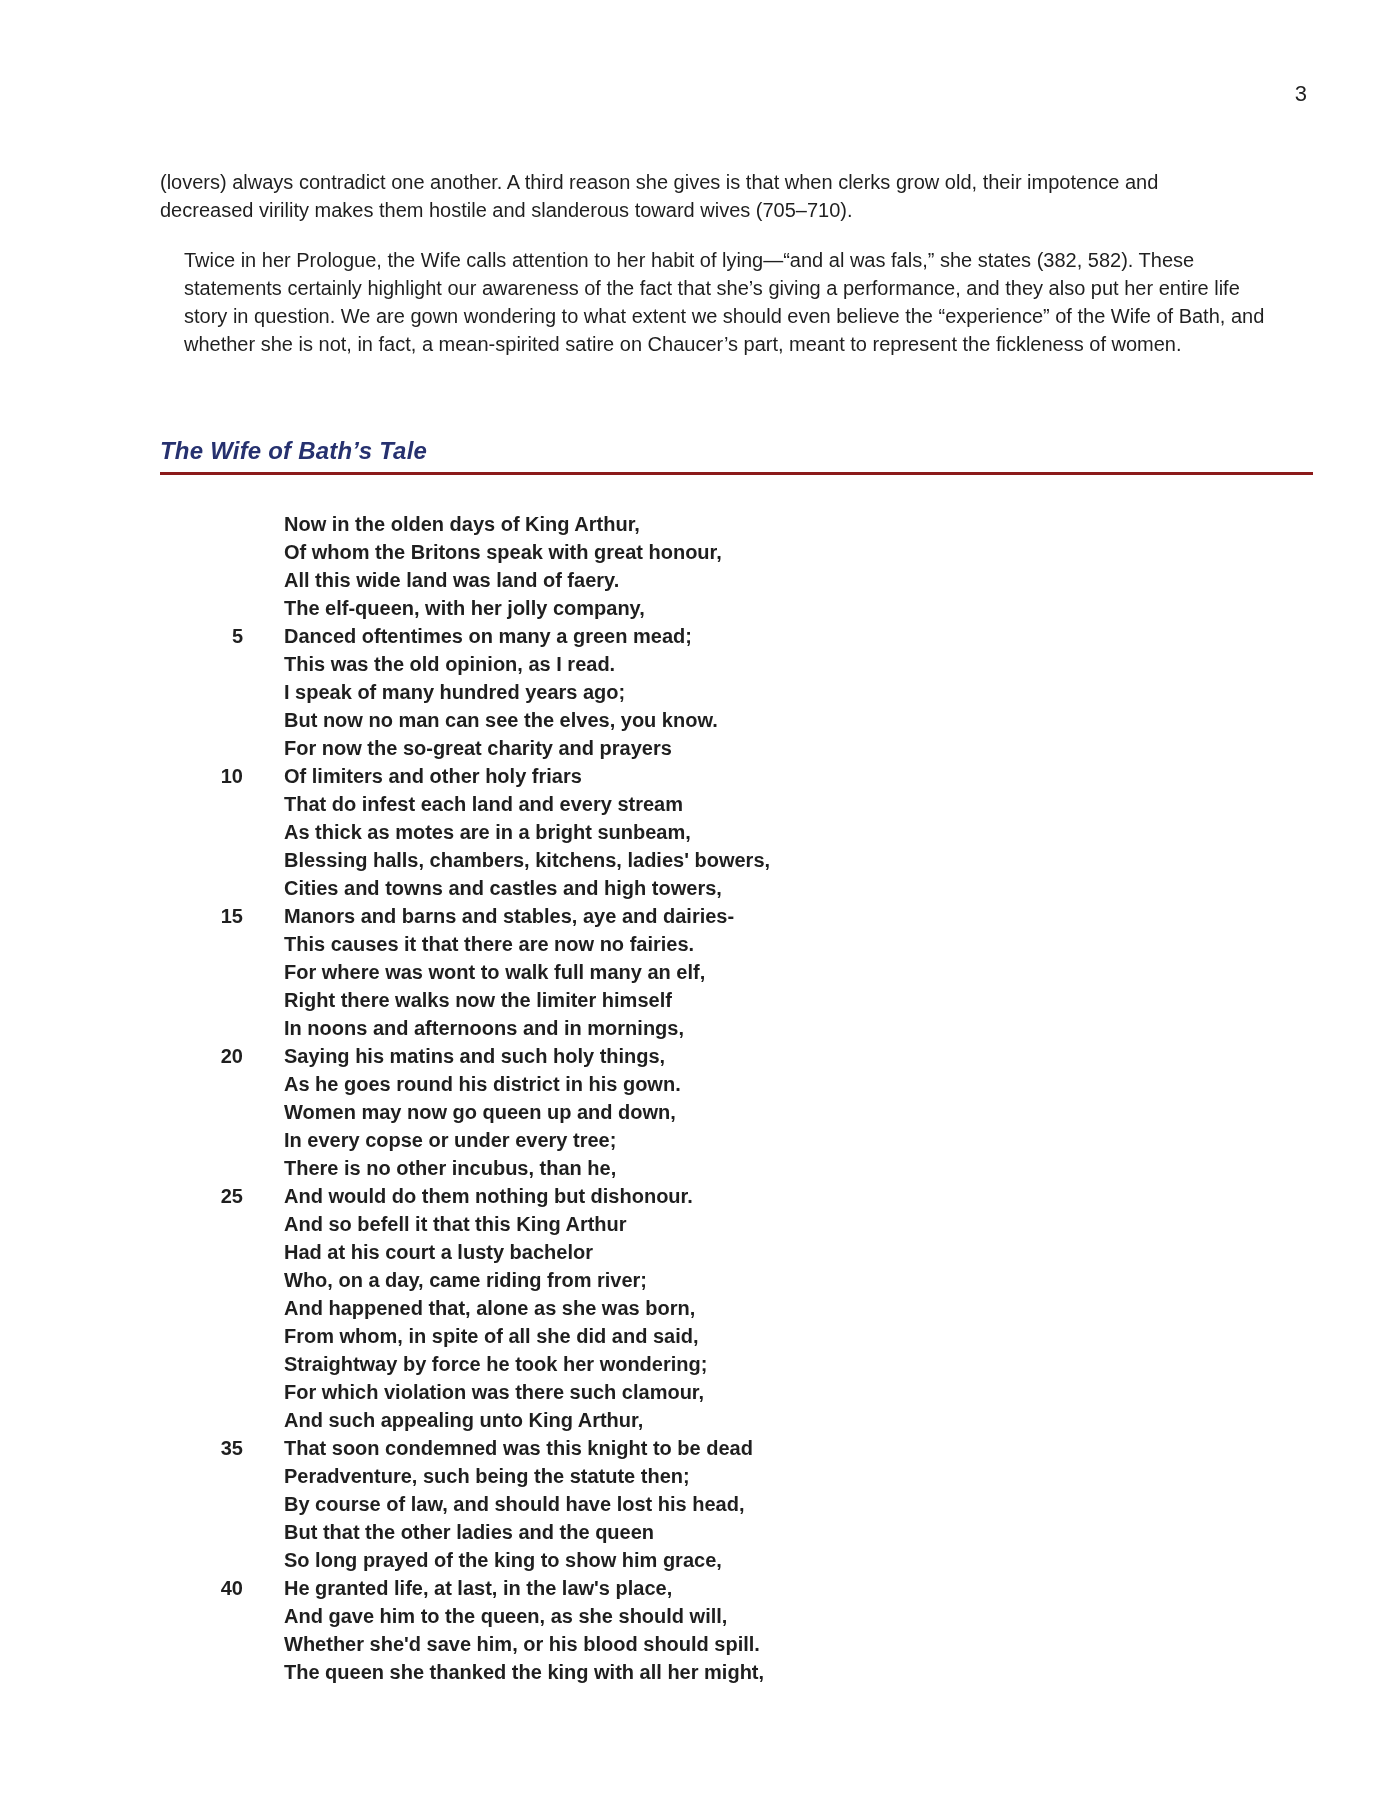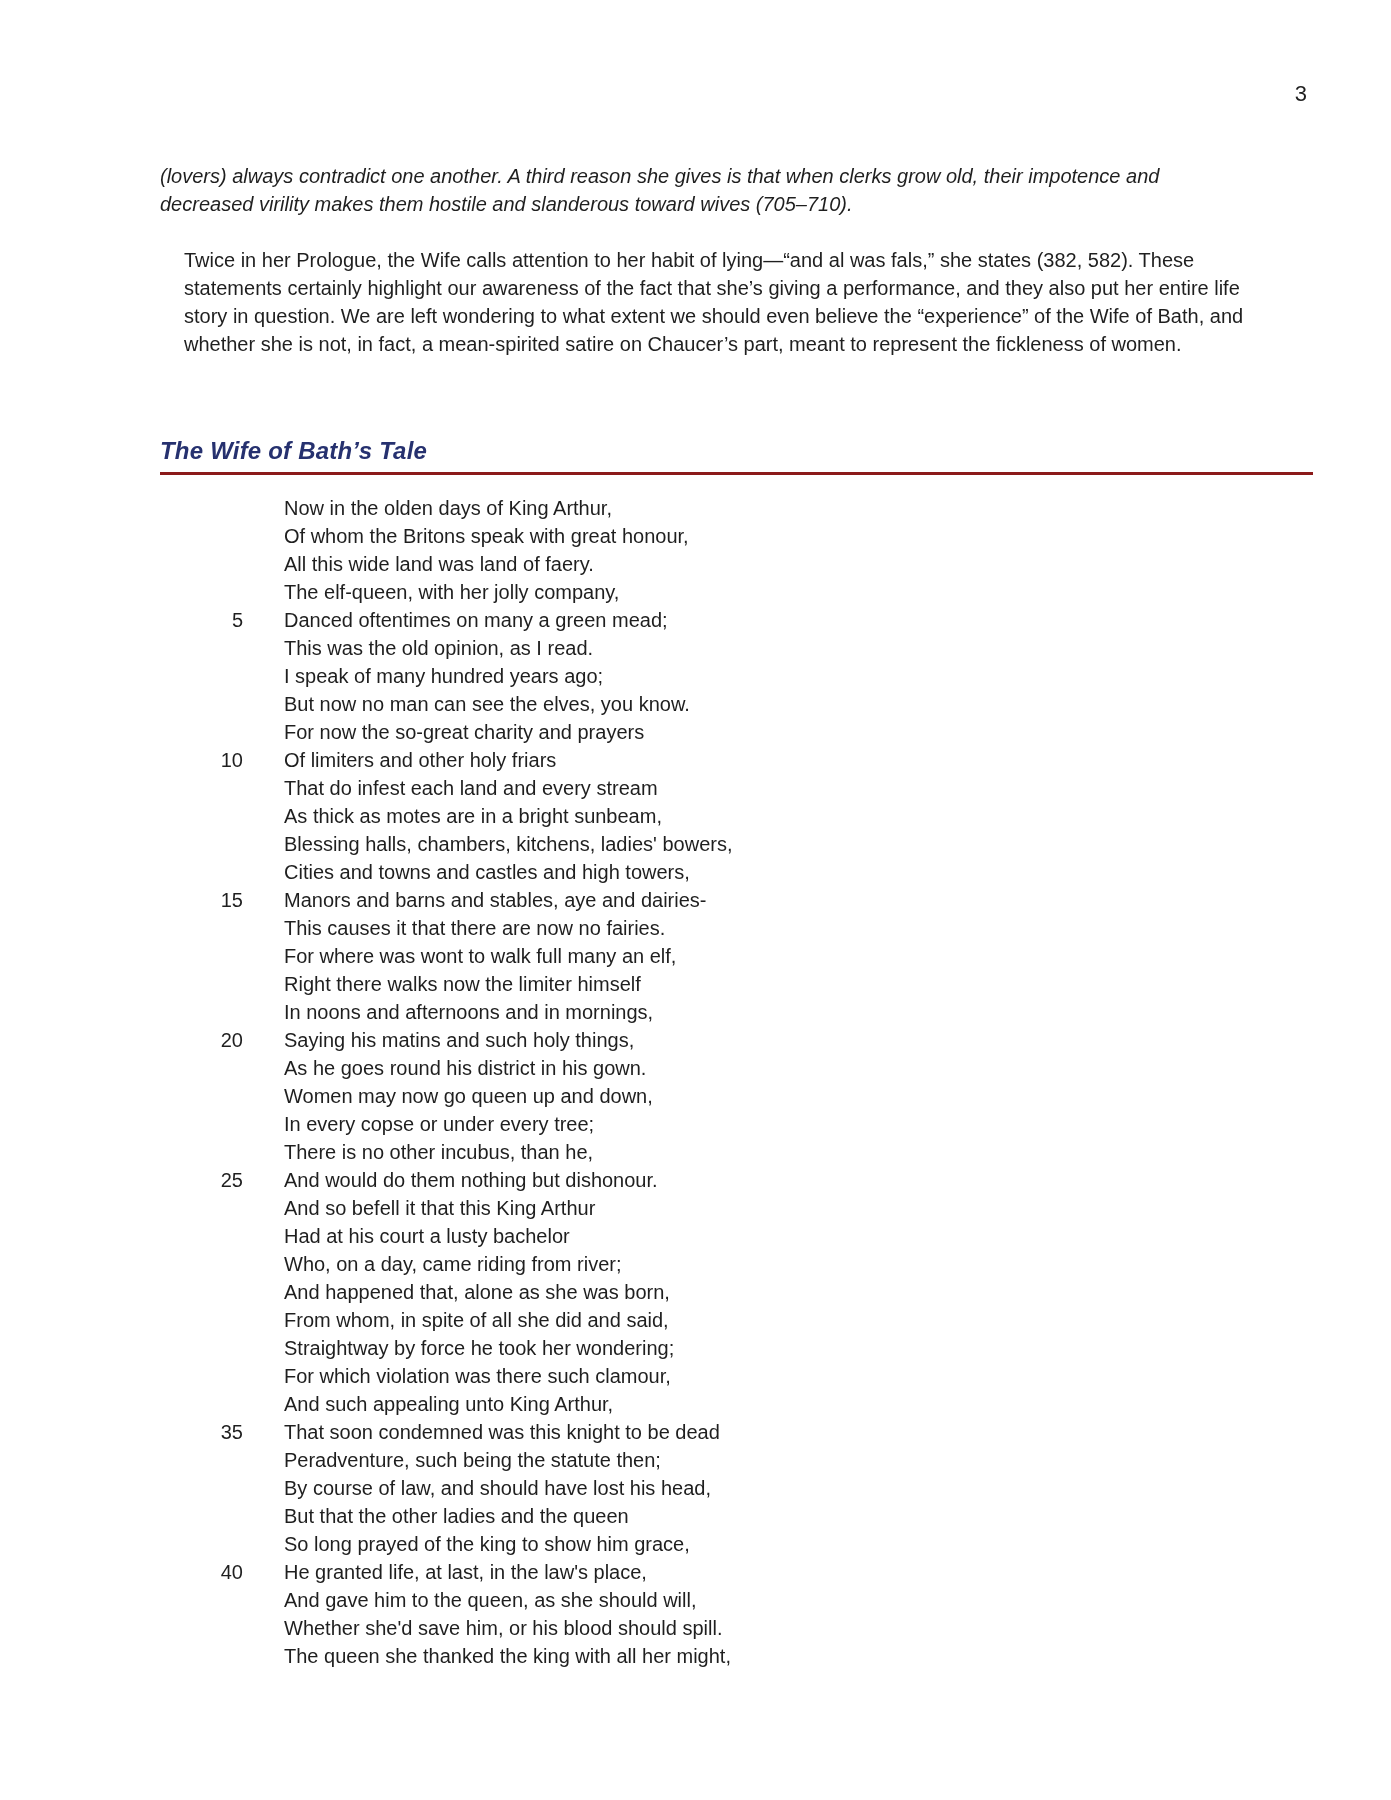--- a/index.html
+++ b/index.html
@@ -25,21 +25,21 @@
   }
   .para {
     position: absolute;
     left: 160px;
     font-size: 20px;
     line-height: 28px;
   }
   .para .prose-line {
     white-space: nowrap;
   }
-  .para-1 { top: 162px; font-style: italic; }
+  .para-1 { top: 168px; }
   .para-2 { top: 246px; margin-left: 24px; }
   .section-heading {
     position: absolute;
     left: 160px;
     top: 436px;
     margin: 0;
     font-size: 24px;
     line-height: 30px;
     font-style: italic;
     font-weight: bold;
@@ -48,23 +48,24 @@
   .section-rule {
     position: absolute;
     left: 160px;
     top: 472px;
     width: 1153px;
     height: 3px;
   }
   .poem {
     position: absolute;
     left: 160px;
-    top: 494px;
+    top: 510px;
     font-size: 20px;
     line-height: 28px;
+    font-weight: bold;
   }
   .poem-row {
     display: flex;
     align-items: baseline;
   }
   .poem-num {
     flex: 0 0 83px;
     width: 83px;
     text-align: right;
   }
@@ -81,21 +82,21 @@
   <div class="page-number">3</div>
 
   <div class="para para-1">
       <div class="prose-line">(lovers) always contradict one another. A third reason she gives is that when clerks grow old, their impotence and</div>
       <div class="prose-line">decreased virility makes them hostile and slanderous toward wives (705–710).</div>
     </div>
 
   <div class="para para-2">
       <div class="prose-line">Twice in her Prologue, the Wife calls attention to her habit of lying—“and al was fals,” she states (382, 582). These</div>
       <div class="prose-line">statements certainly highlight our awareness of the fact that she’s giving a performance, and they also put her entire life</div>
-      <div class="prose-line">story in question. We are left wondering to what extent we should even believe the “experience” of the Wife of Bath, and</div>
+      <div class="prose-line">story in question. We are gown wondering to what extent we should even believe the “experience” of the Wife of Bath, and</div>
       <div class="prose-line">whether she is not, in fact, a mean-spirited satire on Chaucer’s part, meant to represent the fickleness of women.</div>
     </div>
 
   <h2 class="section-heading" style="color: rgb(38, 49, 111); font-style: italic;">The Wife of Bath’s Tale</h2>
 
   <div class="section-rule" style="background-color: rgb(139, 26, 26);"></div>
 
   <div class="poem">
       <div class="poem-row">
         <span class="poem-num"></span>

